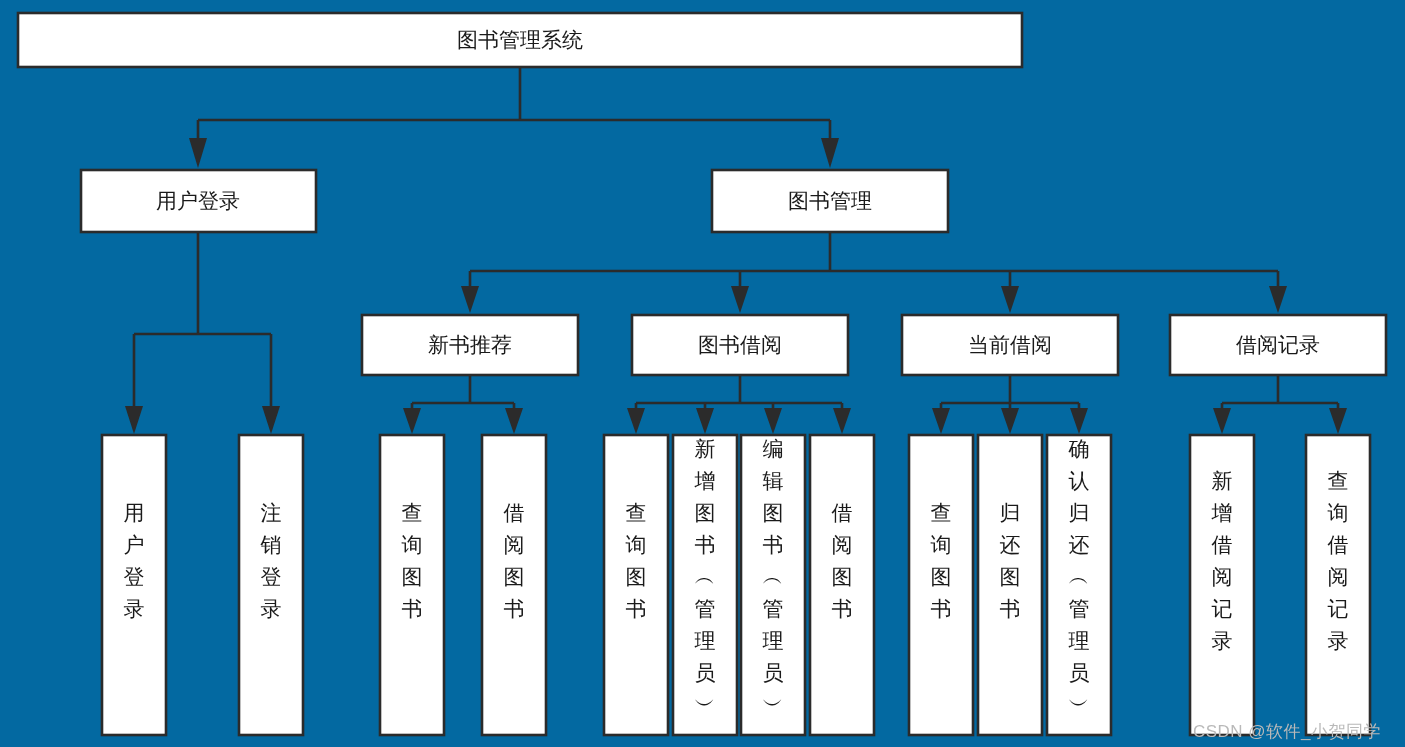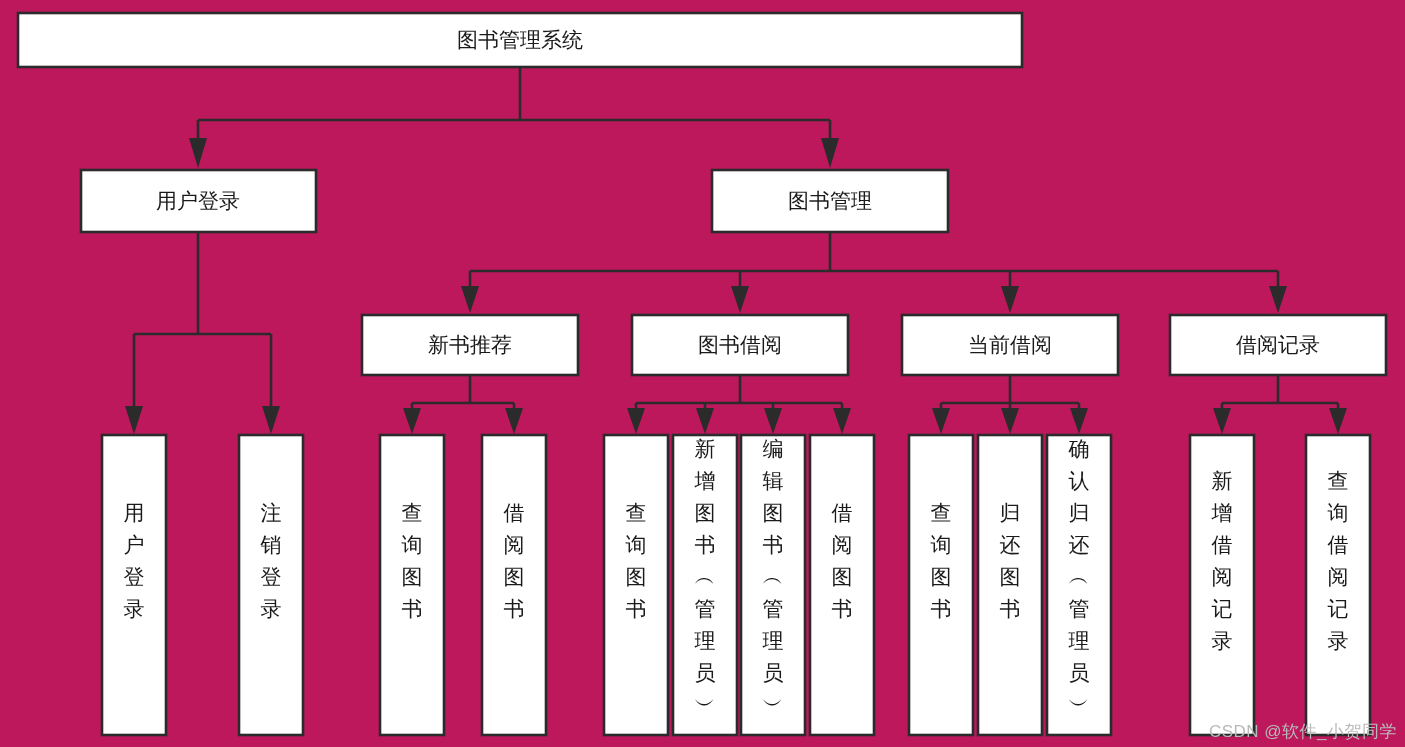--- a/index.html
+++ b/index.html
@@ -8,21 +8,21 @@
     padding: 0;
     background: #ffffff;
   }
   body {
     font-family: "Liberation Sans", "DejaVu Sans", sans-serif;
   }
   #diagram-root {
     position: relative;
     width: 1405px;
     height: 747px;
-    background: #be185d;
+    background: #0369a1;
     overflow: hidden;
   }
   svg#tree-svg {
     position: absolute;
     left: 0;
     top: 0;
     width: 1405px;
     height: 747px;
     display: block;
   }
@@ -49,21 +49,21 @@
     dominant-baseline: middle;
   }
   .node-label-v {
     font-family: "Liberation Sans", "DejaVu Sans", sans-serif;
     font-size: 21px;
     fill: #1a1a1a;
     text-anchor: middle;
   }
   .watermark-text {
     position: absolute;
-    right: 8px;
+    right: 24px;
     bottom: 4px;
     font-family: "Liberation Sans", "DejaVu Sans", sans-serif;
     font-size: 17px;
     color: #b9b9b9;
     white-space: nowrap;
     letter-spacing: 0.5px;
     user-select: none;
   }
 </style>
 </head>

